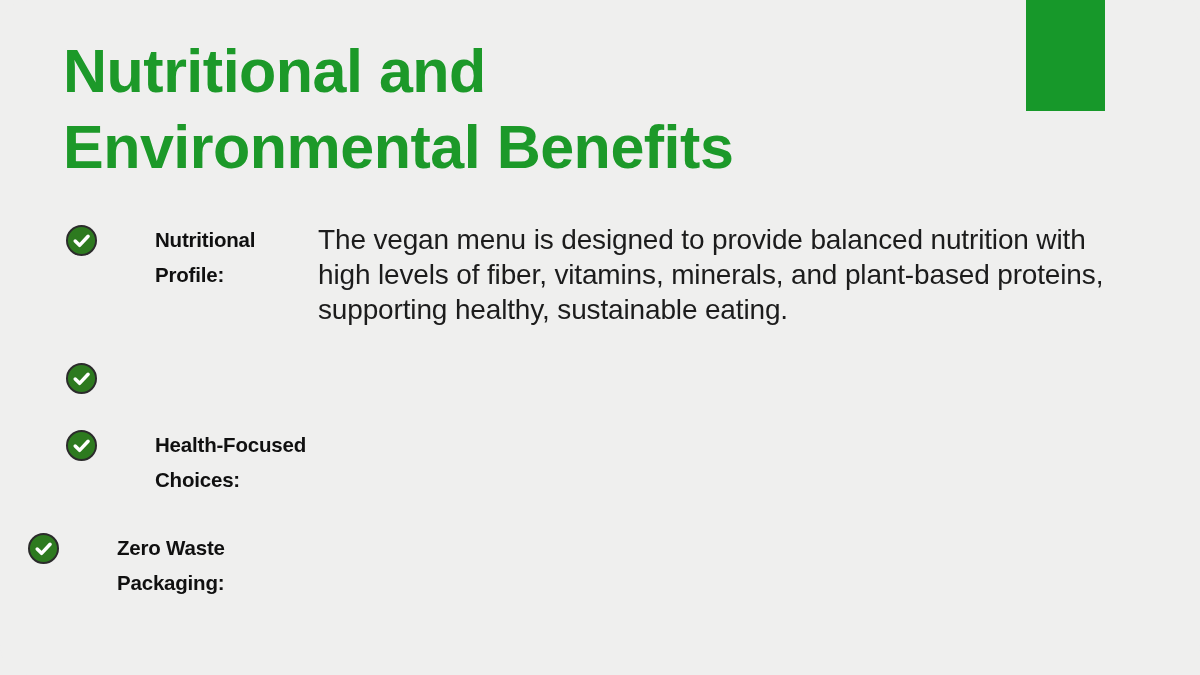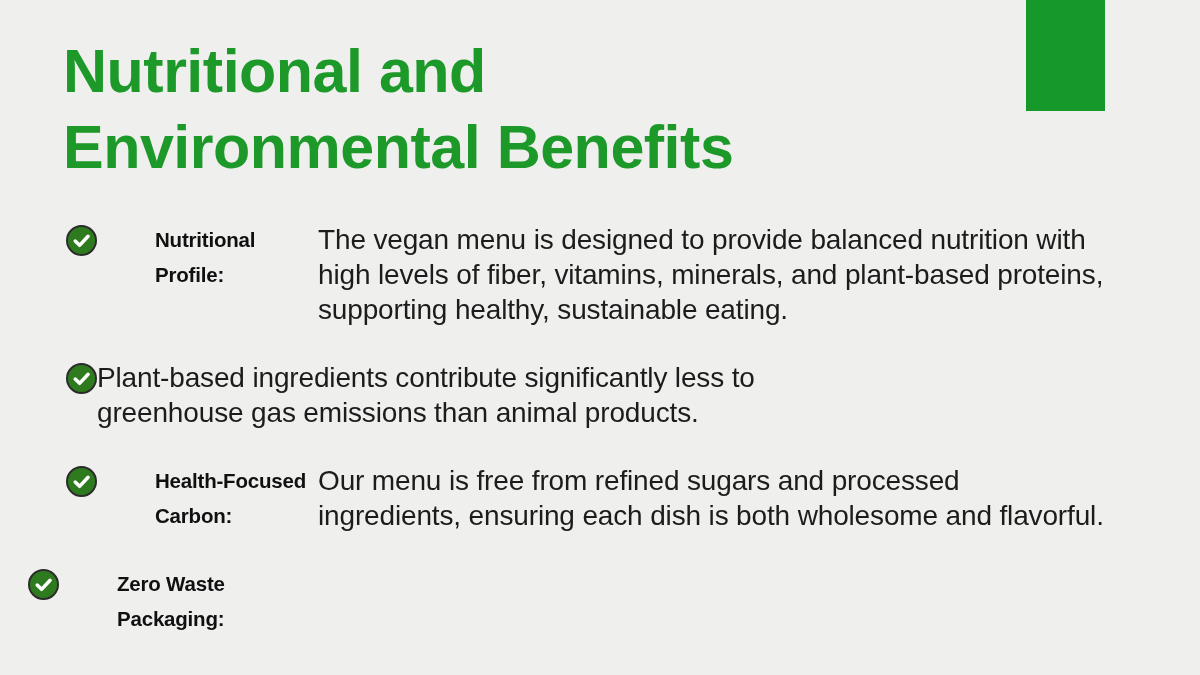--- a/index.html
+++ b/index.html
@@ -124,32 +124,30 @@
       <div class="benefit-text">The vegan menu is designed to provide balanced nutrition with high levels of fiber, vitamins, minerals, and plant-based proteins, supporting healthy, sustainable eating.</div>
     </div>
 
     <div class="benefit-row">
       <span class="check-icon">
         <svg viewBox="0 0 32 32" xmlns="http://www.w3.org/2000/svg">
           <circle cx="16" cy="16" r="15" fill="#2d7a1f" stroke="#2b2b2b" stroke-width="2"></circle>
           <path d="M9.5 16.6 L14 21 L22.8 11.6" fill="none" stroke="#ffffff" stroke-width="3.6" stroke-linecap="round" stroke-linejoin="round"></path>
         </svg>
       </span>
-      <div class="benefit-text">Plant-based ingredients contribute significantly less to greenhouse gas emissions than animal products.</div>
     </div>
 
     <div class="benefit-row">
       <span class="check-icon">
         <svg viewBox="0 0 32 32" xmlns="http://www.w3.org/2000/svg">
           <circle cx="16" cy="16" r="15" fill="#2d7a1f" stroke="#2b2b2b" stroke-width="2"></circle>
           <path d="M9.5 16.6 L14 21 L22.8 11.6" fill="none" stroke="#ffffff" stroke-width="3.6" stroke-linecap="round" stroke-linejoin="round"></path>
         </svg>
       </span>
-      <div class="benefit-label">Health-Focused Carbon:</div>
-      <div class="benefit-text">Our menu is free from refined sugars and processed ingredients, ensuring each dish is both wholesome and flavorful.</div>
+      <div class="benefit-label">Health-Focused Choices:</div>
     </div>
 
     <div class="benefit-row">
       <span class="check-icon">
         <svg viewBox="0 0 32 32" xmlns="http://www.w3.org/2000/svg">
           <circle cx="16" cy="16" r="15" fill="#2d7a1f" stroke="#2b2b2b" stroke-width="2"></circle>
           <path d="M9.5 16.6 L14 21 L22.8 11.6" fill="none" stroke="#ffffff" stroke-width="3.6" stroke-linecap="round" stroke-linejoin="round"></path>
         </svg>
       </span>
       <div class="benefit-label">Zero Waste Packaging:</div>

